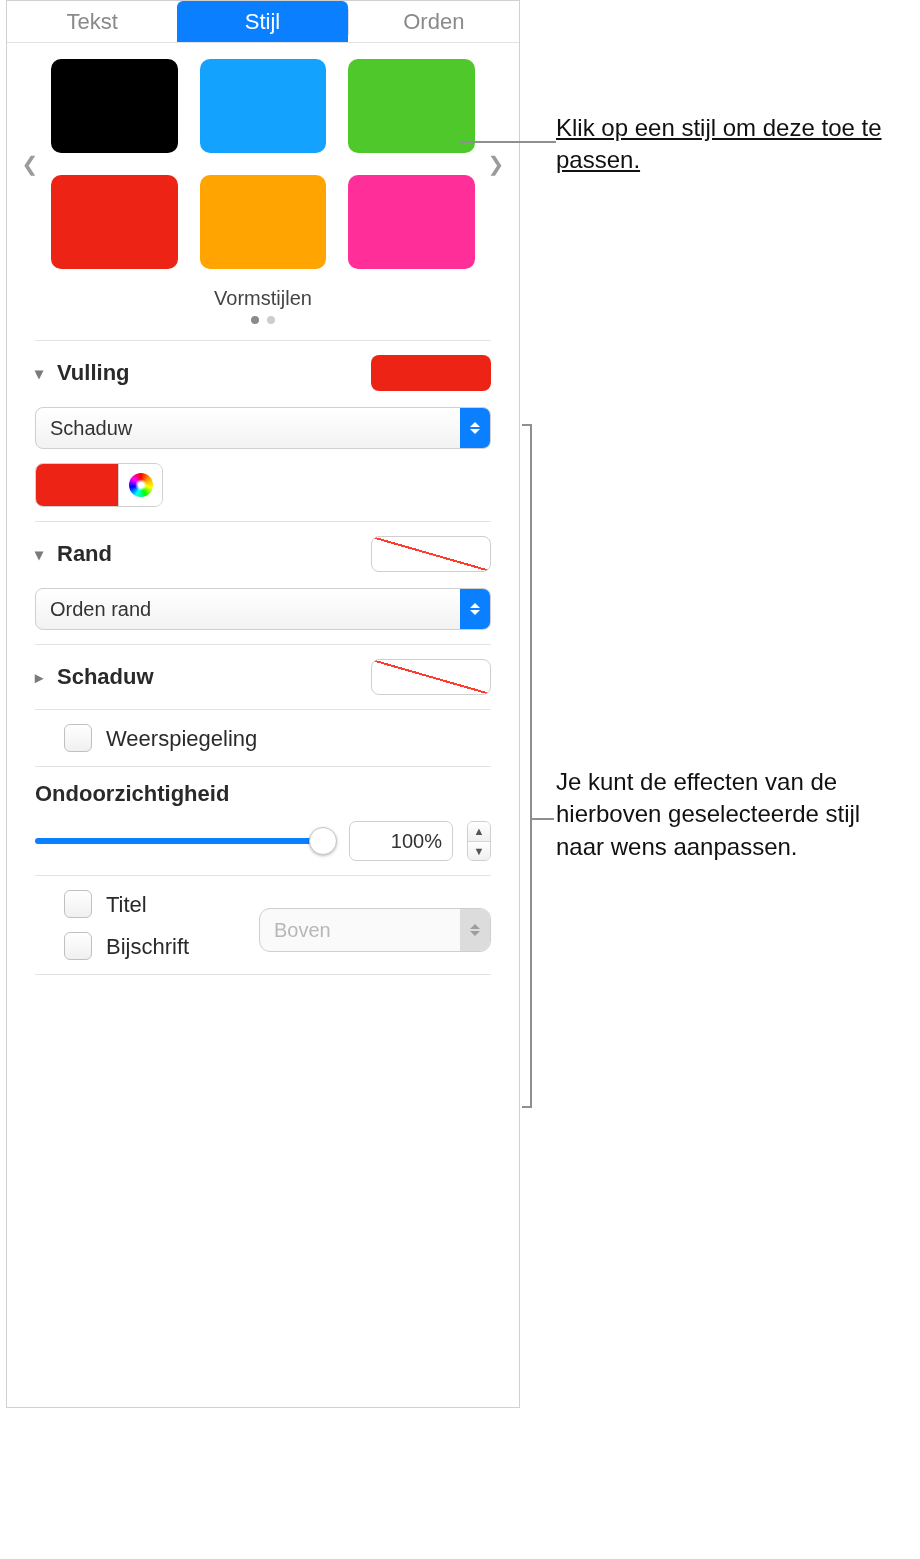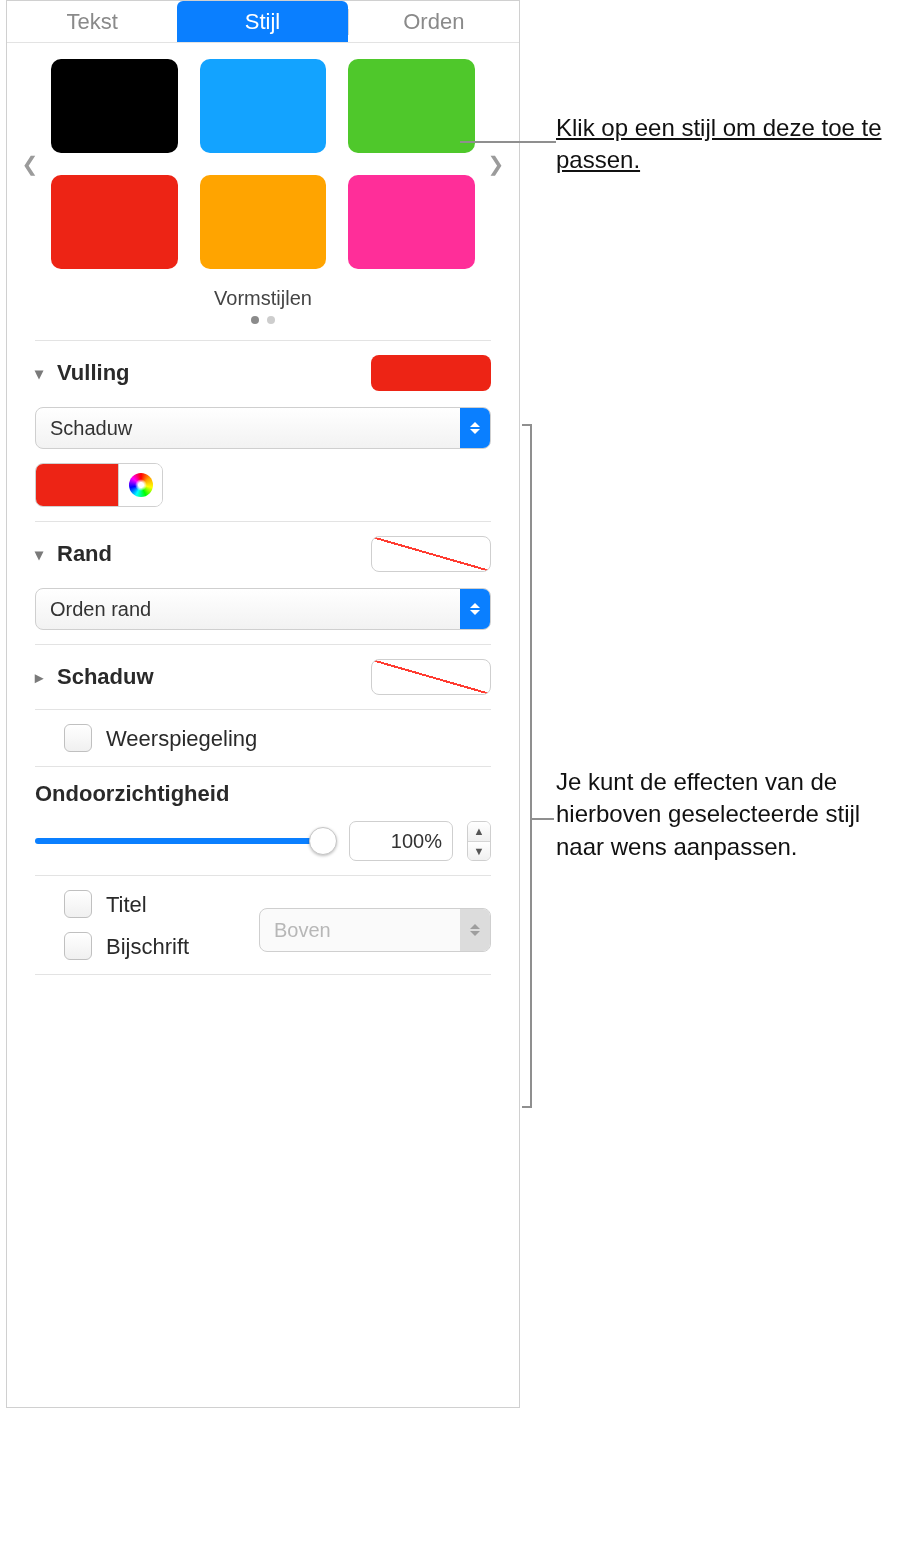--- a/index.html
+++ b/index.html
@@ -242,21 +242,21 @@
     background:linear-gradient(#fff,#f0f0f0);
     font-size:11px; color:#555;
   }
   .stepper div:first-child{border-bottom:1px solid #d5d5d5;}
 
   
   .titlecap-row{
     display:flex; align-items:center; justify-content:space-between; gap:18px;
   }
   .titlecap-left{ display:flex; flex-direction:column; gap:14px; }
-  .popup.small{ margin-top:10px; width:232px; height:44px;}
+  .popup.small{ margin-top:10px; width:232px; height:44px;border-radius:11px;}
 
   
   .callout {
     position:absolute;
     font-size:24px;
     color:#111;
     line-height:1.35;
   }
   .callout-line { position:absolute; background:#8f8f8f; }
   .callout-bracket {

